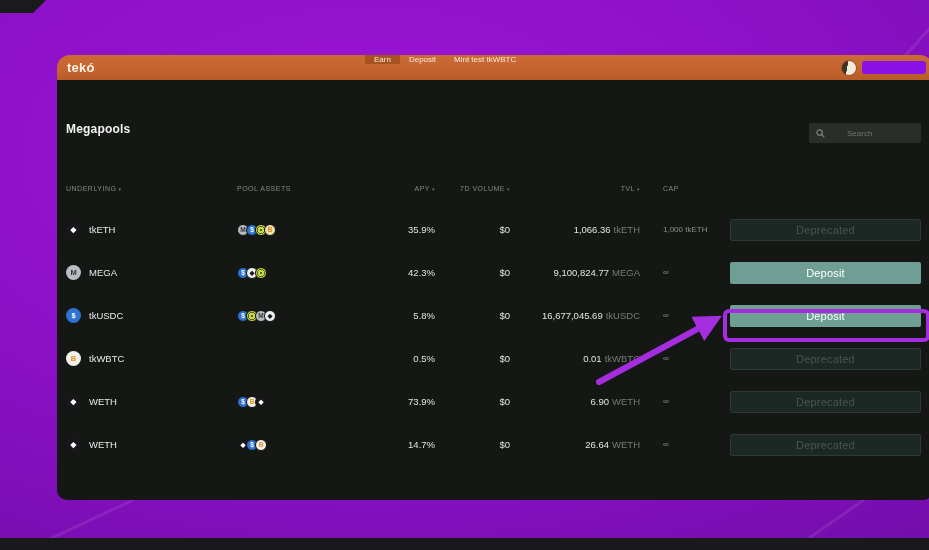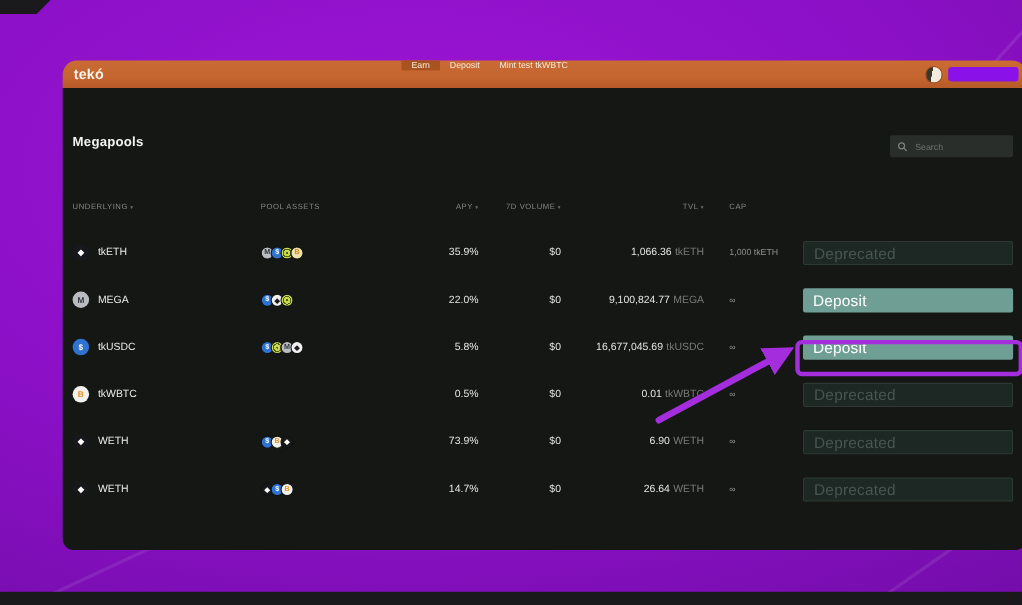--- a/index.html
+++ b/index.html
@@ -25,21 +25,21 @@
   .logo { margin-left:10px; font-size:13px; font-weight:700; color:#fcf3e6; letter-spacing:0.2px; }
   .nav { position:absolute; left:308px; top:0; height:25px; display:flex; align-items:flex-start; }
   .nav-item { display:flex; align-items:center; padding:0 9px; font-size:8px; color:#f8ead9; cursor:pointer; }
   .nav-item.active { background:var(--nav-active,#a8521f); }
   .wallet { position:absolute; right:7px; top:0; height:25px; display:flex; align-items:center; gap:5px; }
   .avatar { width:16px; height:16px; border-radius:50%; background:linear-gradient(100deg,#3c352b 38%,#f3ecdc 39%); border:1px solid #9c4f22; }
   .wallet-pill { width:64px; height:13px; border-radius:3px; background:var(--wallet-pill,#8a12e8); }
 
   .app-body { position:relative; height:420px; background:var(--app-body,#141714); border-radius:0 0 10px 10px; }
   .page-title { position:absolute; left:9px; top:42px; font-size:12px; font-weight:600; color:#f1f3f1; letter-spacing:0.2px; }
-  .search { position:absolute; right:12px; top:43px; width:112px; height:20px; background:#2a2e2b; border-radius:2px; display:flex; align-items:center; padding:0 7px; gap:5px; }
+  .search { position:absolute; right:12px; top:43px; width:112px; height:20px; background:#2a2e2b; border-radius:2px; display:flex; align-items:center; padding:0 7px; gap:20px; }
   .search input { flex:1; min-width:0; background:transparent; border:none; outline:none; font-family:inherit; font-size:8px; color:#b9bfba; }
   .search input::placeholder { color:#6d736e; }
 
   .table { position:absolute; left:9px; right:12px; top:96px; }
   .thead, .trow { display:grid; grid-template-columns:171px 100px 98px 75px 130px 90px 1fr; align-items:center; }
   .thead { height:24px; margin-bottom:8px; font-size:7px; letter-spacing:0.5px; color:#848984; }
   .hcell .sort { margin-left:2px; font-size:5px; opacity:0.8; }
   .h-apy,.h-vol,.h-tvl { text-align:right; }
   .h-cap { padding-left:23px; }
   .trow { height:43px; }
@@ -48,21 +48,21 @@
   .u-label { font-size:9.5px; color:#e8eae8; }
   .c-pool { display:flex; align-items:center; }
   .c-apy,.c-vol,.c-tvl { text-align:right; }
   .tvl-unit { color:#767c76; margin-left:3px; }
   .c-cap { padding-left:23px; font-size:8px; color:#8b918c; }
   .c-action { position:relative; }
   .coin { border-radius:50%; display:inline-flex; align-items:center; justify-content:center; font-weight:700; flex:none; }
   .coin-lg { width:15px; height:15px; font-size:7.5px; }
   .coin-sm { width:12px; height:12px; font-size:6.5px; border:1px solid #10140f; margin-left:-3px; }
   .coin-sm:first-child { margin-left:0; }
-  .action-btn { display:block; width:100%; height:22px; border-radius:2px; text-align:left; padding:0 9px; font-size:14px; font-family:inherit; letter-spacing:0.2px; }
+  .action-btn { display:block; width:100%; height:22px; border-radius:2px; text-align:center; padding:0 9px; font-size:11px; font-family:inherit; letter-spacing:0.2px; }
   .action-btn.enabled { background:var(--deposit-button,#6f9e94); color:#ffffff; border:none; cursor:pointer; }
   .action-btn.disabled { background:#1d2824; color:#475650; border:1px solid #2d3a34; }
   .hl-box { position:absolute; left:-7px; top:4px; width:calc(100% + 16px); height:33px; border:4px solid var(--annotation-purple,#a42ede); border-radius:6px; pointer-events:none; z-index:5; }
   .arrow-layer { position:absolute; left:0; top:0; width:929px; height:550px; pointer-events:none; z-index:6; }
 </style>
 </head>
 <body>
 
 <div class="stage">
   <div class="streak s1"></div>
@@ -130,21 +130,21 @@
   <div class="trow">
     <div class="cell c-underlying">
       <span class="coin coin-lg" style="background: rgb(185, 189, 194); color: rgb(51, 55, 60);">M</span>
       <span class="u-label">MEGA</span>
     </div>
     <div class="cell c-pool">
                 <span class="coin coin-sm" style="background: rgb(46, 114, 210); color: rgb(255, 255, 255);">$</span>
                 <span class="coin coin-sm" style="background: rgb(241, 241, 241); color: rgb(28, 28, 34);">◆</span>
                 <span class="coin coin-sm" style="background: repeating-radial-gradient(circle, rgb(85, 98, 28) 0px, rgb(85, 98, 28) 1px, rgb(201, 217, 75) 1px, rgb(201, 217, 75) 3px);"></span>
               </div>
-    <div class="cell c-apy">22.0%</div>
+    <div class="cell c-apy">42.3%</div>
     <div class="cell c-vol">$0</div>
     <div class="cell c-tvl">
       <span class="tvl-amount">9,100,824.77</span><span class="tvl-unit">MEGA</span>
     </div>
     <div class="cell c-cap">∞</div>
     <div class="cell c-action">
       <button class="action-btn enabled">Deposit</button>
     </div>
   </div>
 

